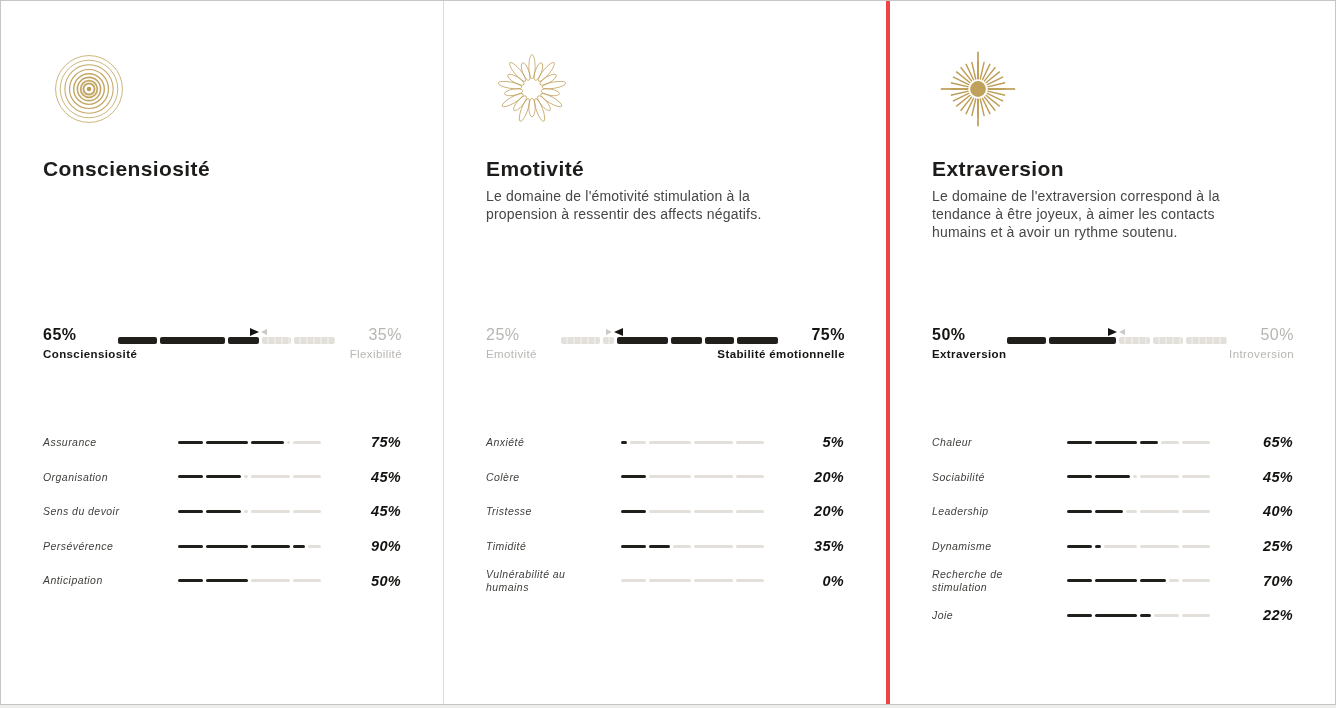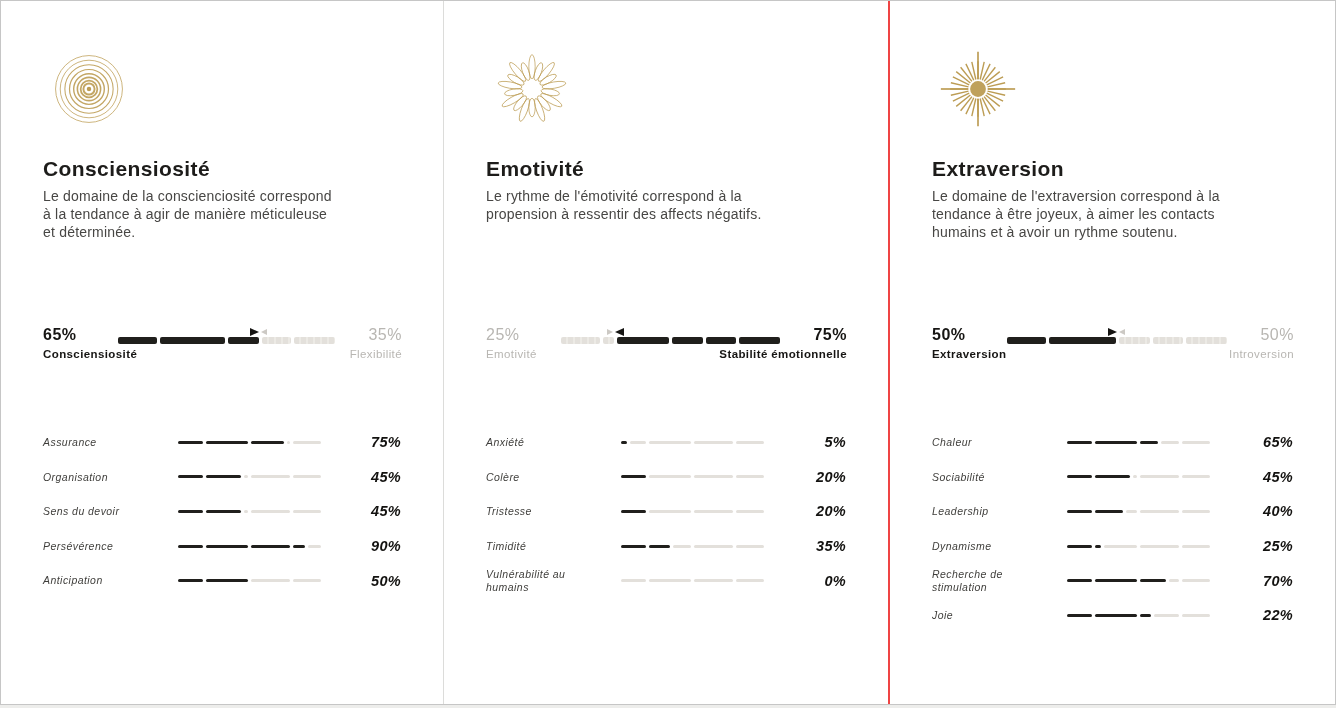--- a/index.html
+++ b/index.html
@@ -10,21 +10,21 @@
     -webkit-font-smoothing:antialiased;
   }
   .card{
     position:absolute;top:0;left:0;
     width:1334px;height:703px;
     background:#ffffff;border:1px solid #c6c6c6;
     display:flex;overflow:hidden;
   }
   .col{position:relative;box-sizing:border-box;height:100%;}
   .col-0{width:443px;border-right:1px solid #dcdcda;}
-  .col-1{width:446px;border-right:2px solid #ef4444;}
+  .col-1{width:446px;border-right:4px solid #ef4444;}
   .col-2{flex:1;}
   .icon-wrap{position:absolute;top:46px;left:46px;width:84px;height:84px;
     display:flex;align-items:center;justify-content:center;}
   .title{
     position:absolute;top:156px;left:42px;margin:0;
     font-size:21px;font-weight:700;letter-spacing:.4px;color:#1d1c1a;
   }
   .desc{
     position:absolute;top:186px;left:42px;margin:0;max-width:300px;
     font-size:14px;line-height:18px;color:#474644;letter-spacing:.2px;
@@ -71,21 +71,20 @@
           <circle cx="0" cy="0" r="26" fill="none" stroke="#bc9c53" stroke-width="1.1" opacity="0.9"></circle>
           <circle cx="0" cy="0" r="21" fill="none" stroke="#bc9c53" stroke-width="1.3" opacity="0.9"></circle>
           <circle cx="0" cy="0" r="16.5" fill="none" stroke="#bc9c53" stroke-width="1.5" opacity="0.9"></circle>
           <circle cx="0" cy="0" r="12.5" fill="none" stroke="#bc9c53" stroke-width="1.7" opacity="0.9"></circle>
           <circle cx="0" cy="0" r="9" fill="none" stroke="#bc9c53" stroke-width="1.9" opacity="0.9"></circle>
           <circle cx="0" cy="0" r="6" fill="none" stroke="#bc9c53" stroke-width="2.1" opacity="0.9"></circle>
           <circle cx="0" cy="0" r="2.4" fill="#bc9c53"></circle>
         </svg>
       </div>
     <h1 class="title">Consciensiosité</h1>
-    <p class="desc">Le domaine de la conscienciosité correspond à la tendance à agir de manière méticuleuse et déterminée.</p>
     <div class="gauge">
       <div class="gauge-side gauge-left">
         <div class="gauge-pct">65%</div>
         <div class="gauge-lbl">Consciensiosité</div>
       </div>
       <div class="gauge-side gauge-right muted">
         <div class="gauge-pct">35%</div>
         <div class="gauge-lbl">Flexibilité</div>
       </div>
       <div class="bar-main">
@@ -174,21 +173,21 @@
           <ellipse cx="0" cy="-20" rx="3.4" ry="10" fill="none" stroke="#bc9c53" stroke-width="0.9" opacity="0.85" transform="rotate(220)"></ellipse>
           <ellipse cx="0" cy="-24" rx="3.4" ry="13" fill="none" stroke="#bc9c53" stroke-width="0.9" opacity="0.85" transform="rotate(240)"></ellipse>
           <ellipse cx="0" cy="-20" rx="3.4" ry="10" fill="none" stroke="#bc9c53" stroke-width="0.9" opacity="0.85" transform="rotate(260)"></ellipse>
           <ellipse cx="0" cy="-24" rx="3.4" ry="13" fill="none" stroke="#bc9c53" stroke-width="0.9" opacity="0.85" transform="rotate(280)"></ellipse>
           <ellipse cx="0" cy="-20" rx="3.4" ry="10" fill="none" stroke="#bc9c53" stroke-width="0.9" opacity="0.85" transform="rotate(300)"></ellipse>
           <ellipse cx="0" cy="-24" rx="3.4" ry="13" fill="none" stroke="#bc9c53" stroke-width="0.9" opacity="0.85" transform="rotate(320)"></ellipse>
           <ellipse cx="0" cy="-20" rx="3.4" ry="10" fill="none" stroke="#bc9c53" stroke-width="0.9" opacity="0.85" transform="rotate(340)"></ellipse>
         </svg>
       </div>
     <h1 class="title">Emotivité</h1>
-    <p class="desc">Le rythme de l'émotivité correspond à la propension à ressentir des affects négatifs.</p>
+    <p class="desc">Le domaine de l'émotivité stimulation à la propension à ressentir des affects négatifs.</p>
     <div class="gauge">
       <div class="gauge-side gauge-left muted">
         <div class="gauge-pct">25%</div>
         <div class="gauge-lbl">Emotivité</div>
       </div>
       <div class="gauge-side gauge-right">
         <div class="gauge-pct">75%</div>
         <div class="gauge-lbl">Stabilité émotionnelle</div>
       </div>
       <div class="bar-main">

